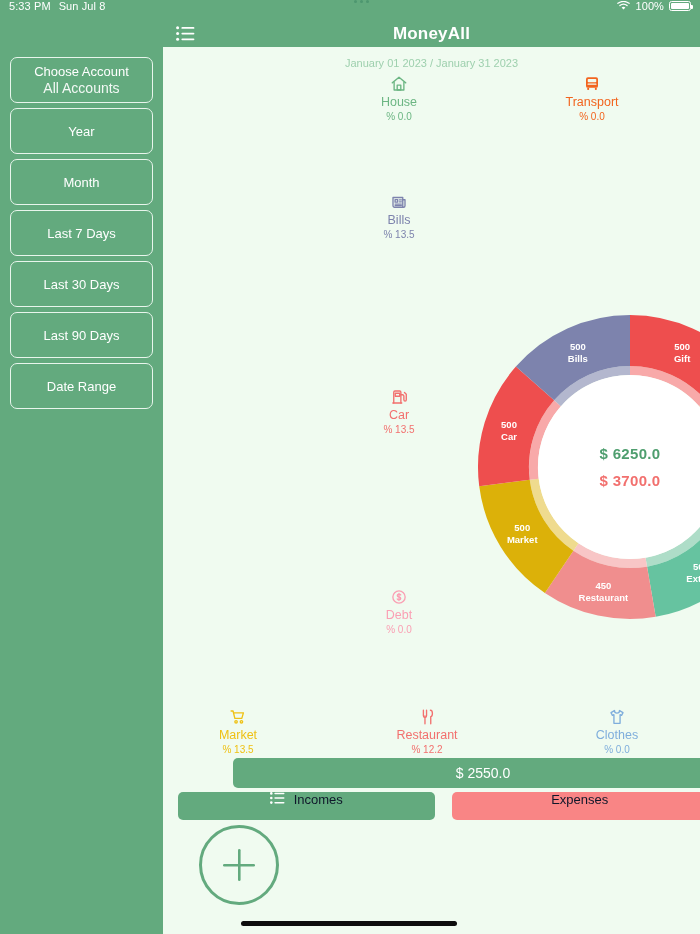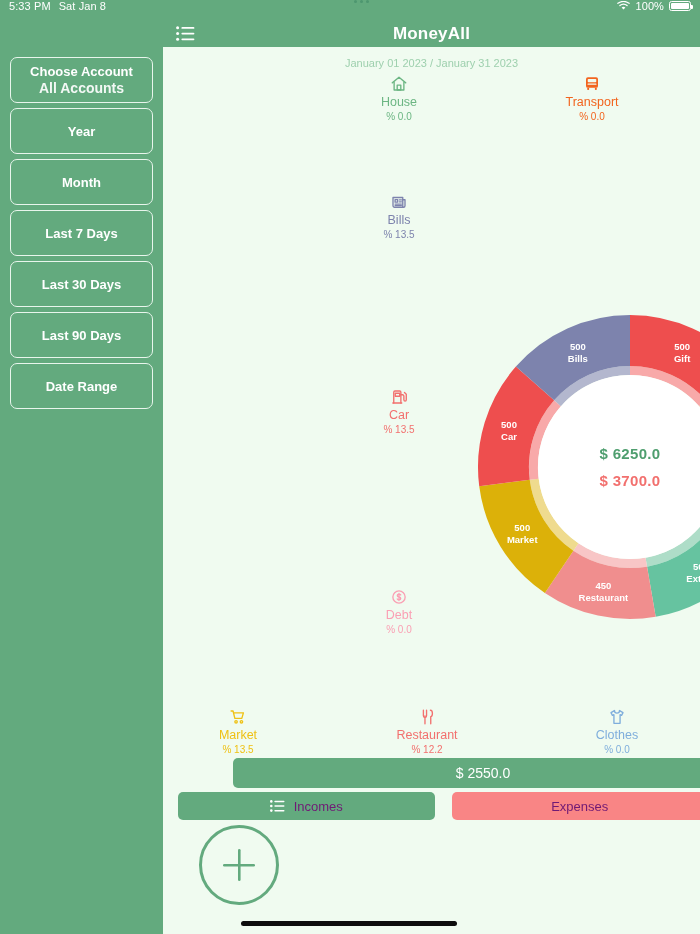--- a/index.html
+++ b/index.html
@@ -42,21 +42,21 @@
   .hdr-icon { width: 44px; display: flex; justify-content: center; align-items: center; cursor: pointer; }
   .hdr-title {
     flex: 1; text-align: center; color: #ffffff;
     font-size: 17px; font-weight: bold; letter-spacing: .2px;
     margin-right: 44px;
   }
 
   
   .sidebar {
     position: absolute; top: 47px; left: 0; width: 163px; height: 887px;
-    background: #63AA7E; padding: 10px 10px 0 10px; font-weight: bold;
+    background: #63AA7E; padding: 10px 10px 0 10px;
   }
   .side-btn {
     width: 143px; height: 46px; margin-bottom: 5px;
     border: 1px solid #E8F5EC; border-radius: 7px;
     background: transparent; color: #ffffff;
     display: flex; flex-direction: column; justify-content: center; align-items: center;
     cursor: pointer; font-size: 13px;
   }
   .side-btn .sb-sub { font-size: 14px; opacity: .92; margin-top: 1px; }
 
@@ -98,22 +98,22 @@
 
   
   .balance-bar {
     position: absolute; left: 70px; top: 711px; width: 500px; height: 30px;
     background: #63AA7E; border-radius: 5px; color: #ffffff;
     display: flex; align-items: center; justify-content: center;
     font-size: 14px; cursor: pointer;
   }
   .btn-row { position: absolute; left: 15px; top: 745px; width: 530px; height: 28px; display: flex; gap: 17px; }
   .bt {
-    height: 28px; border-radius: 5px; color: #701a75; font-size: 13px;
-    display: flex; align-items: center; justify-content: center; gap: 9px; cursor: pointer;
+    height: 28px; border-radius: 5px; color: #0f172a; font-size: 13px;
+    display: flex; align-items: flex-start; justify-content: center; gap: 9px; cursor: pointer;
   }
   .bt-inc { width: 327px; background: #63AA7E; }
   .bt-exp { width: 327px; background: #F98585; }
   .fab {
     position: absolute; left: 36px; top: 778px;
     width: 80px; height: 80px; border-radius: 50%;
     border: 3px solid #63AA7E; background: transparent;
     display: flex; align-items: center; justify-content: center; cursor: pointer;
   }
   .home-ind {
@@ -122,21 +122,21 @@
   }
 </style>
 </head>
 <body>
 
 <div id="screen">
 
   <div class="statusbar">
     <div class="sb-left">
       <span>5:33 PM</span>
-      <span>Sat Jan 8</span>
+      <span>Sun Jul 8</span>
     </div>
     <div class="sb-mid">
       <span class="sb-dots">
           <i></i>
           <i></i>
           <i></i>
         </span>
     </div>
     <div class="sb-right">
       <svg class="wifi-ic" width="13" height="10" viewBox="0 0 13 10">

